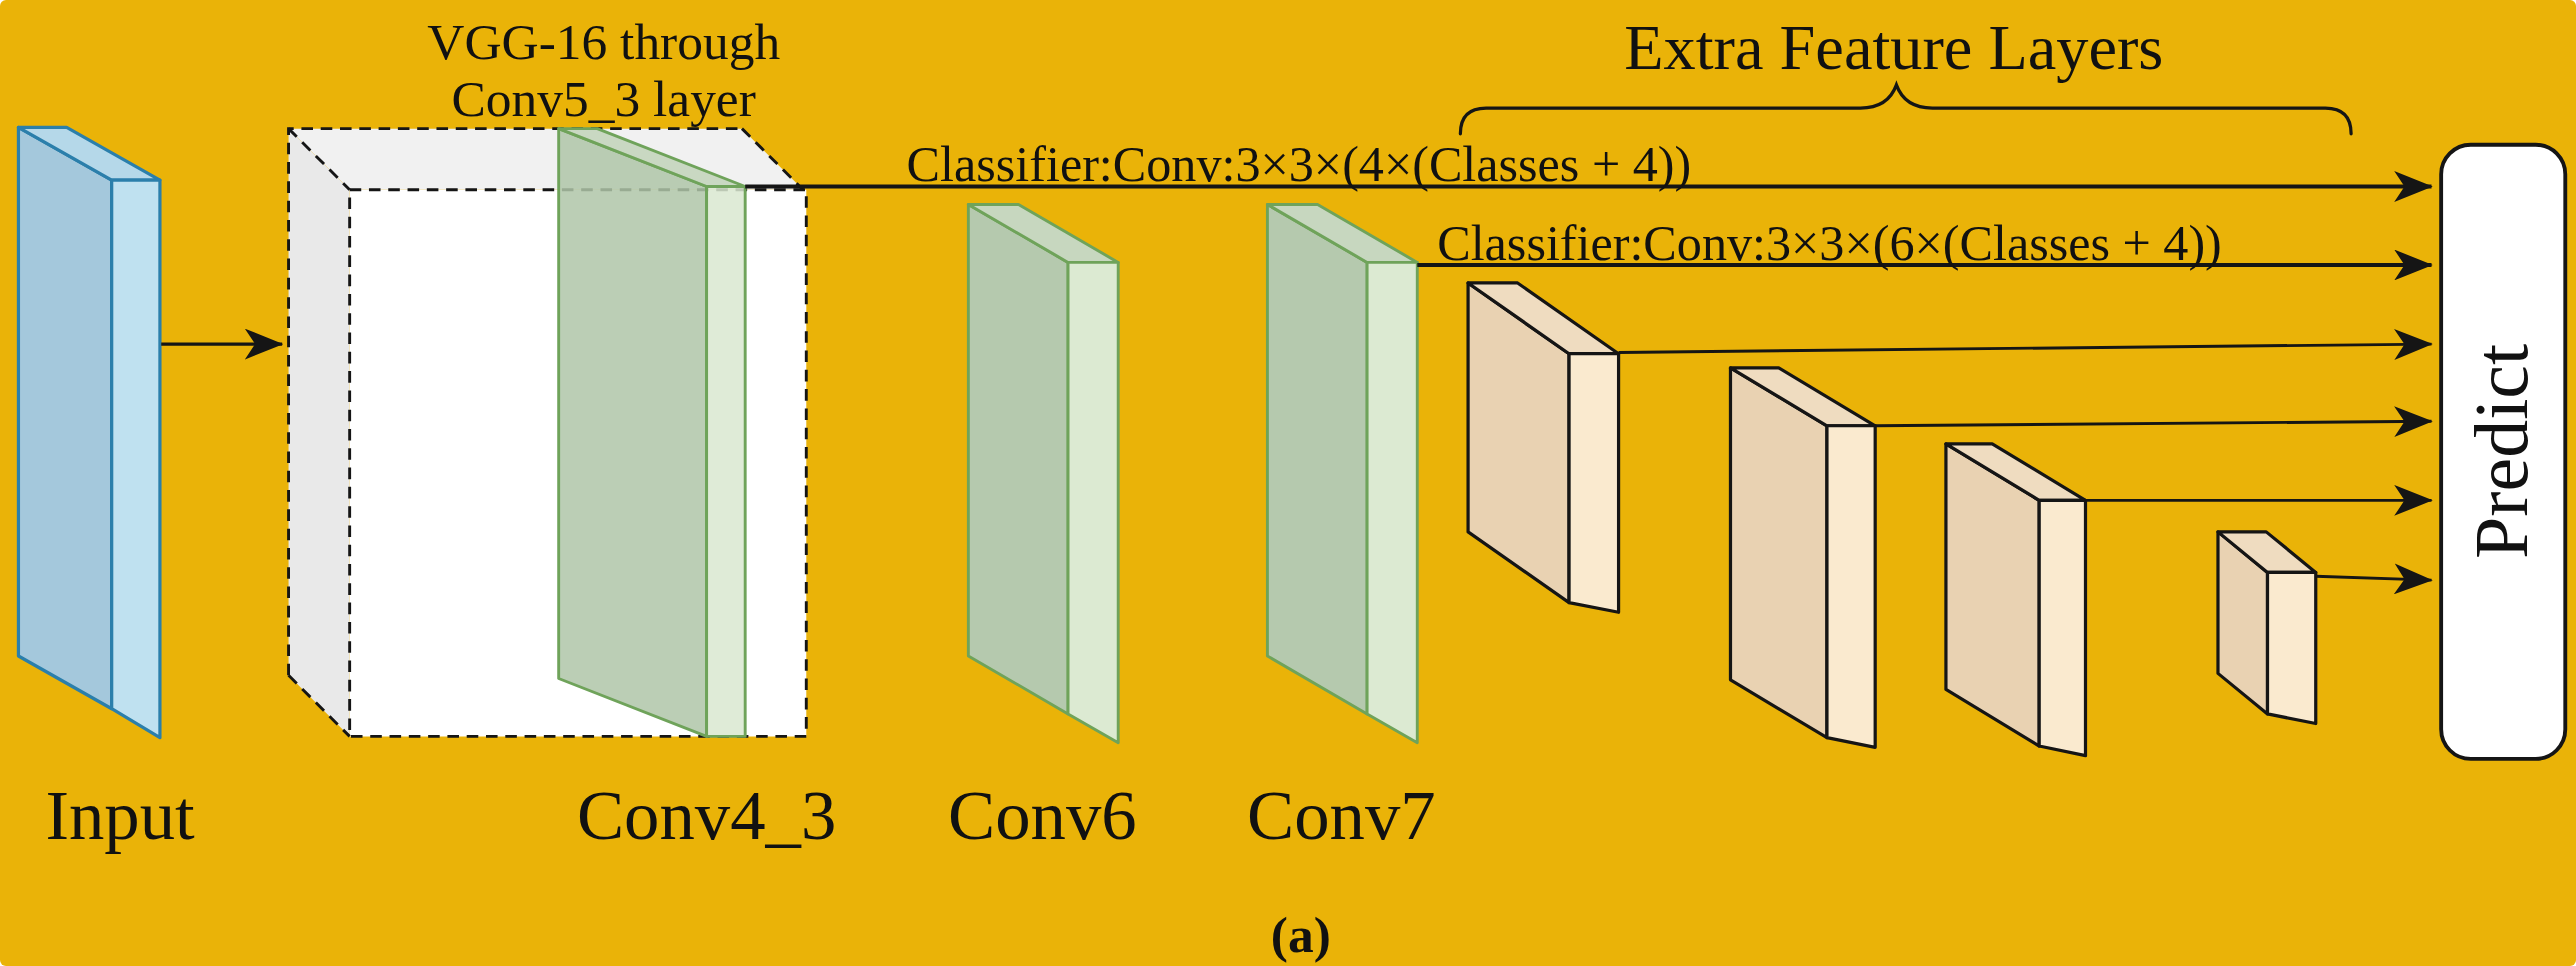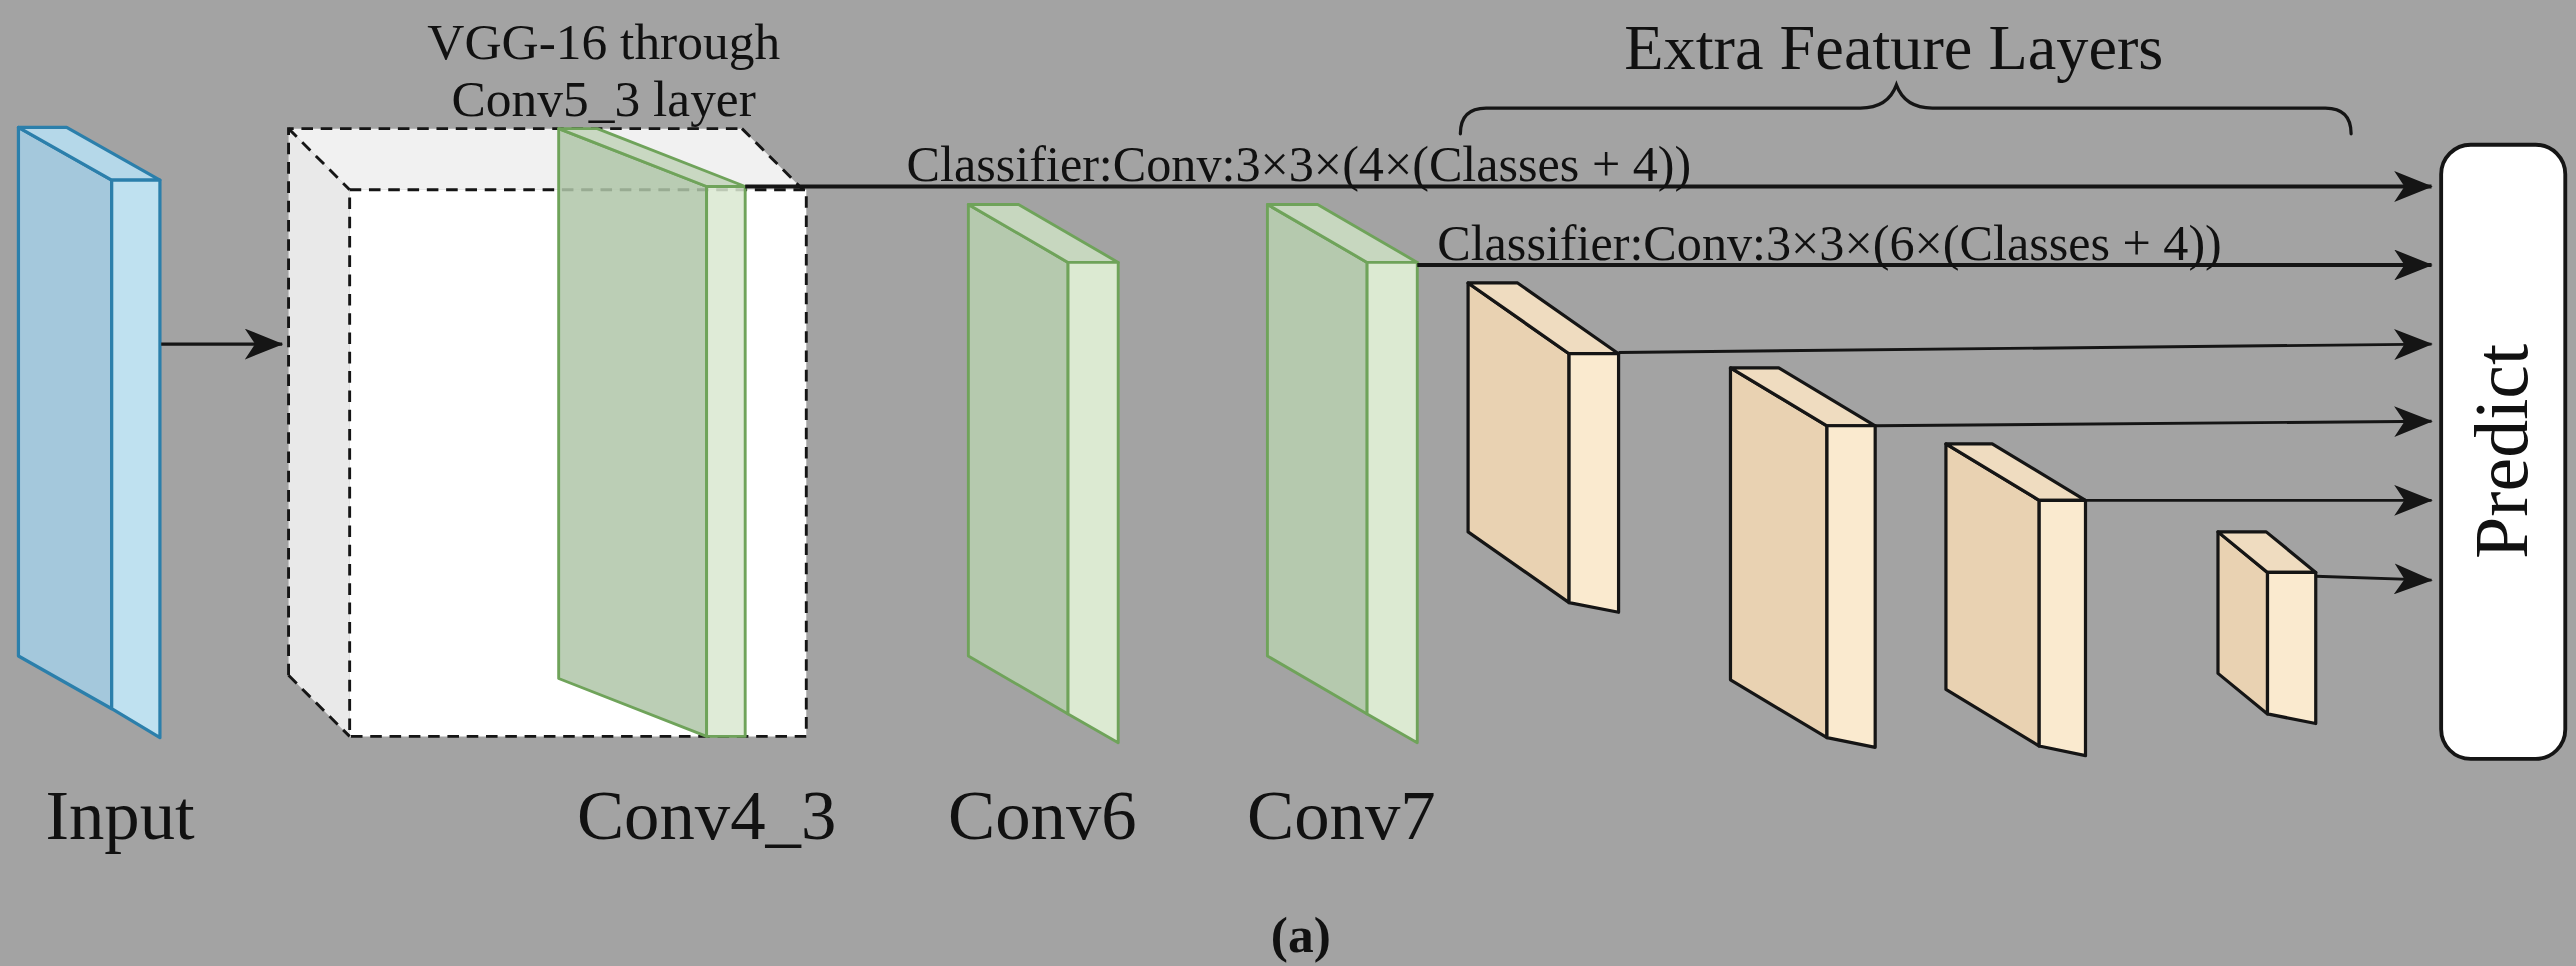--- a/index.html
+++ b/index.html
@@ -1,16 +1,16 @@
 <!DOCTYPE html>
 <html style="font-size:10.3px"><head>
 <meta charset="utf-8">
 <style>
   html,body{margin:0;padding:0;background:#ffffff;}
-  .stage{position:relative;width:2576px;height:966px;background:#a3a3a3;overflow:hidden;}
+  .stage{position:relative;width:2576px;height:966px;background:#eab308;overflow:hidden;border-radius:6px;}
   svg{display:block;}
   text{font-family:"Liberation Serif","DejaVu Serif",serif;fill:#111111;}
   .t-vgg{font-size:80px;}
   .t-classifier{font-size:78px;}
   .t-extra{font-size:100px;}
   .t-layerlabel{font-size:110px;}
   .t-predict{font-size:118px;}
   .t-caption{font-size:80px;font-weight:bold;}
   .edge-blue{stroke:#2b7fab;stroke-width:5;stroke-linejoin:round;}
   .edge-green{stroke:#6fa35a;stroke-width:4.5;stroke-linejoin:round;}

